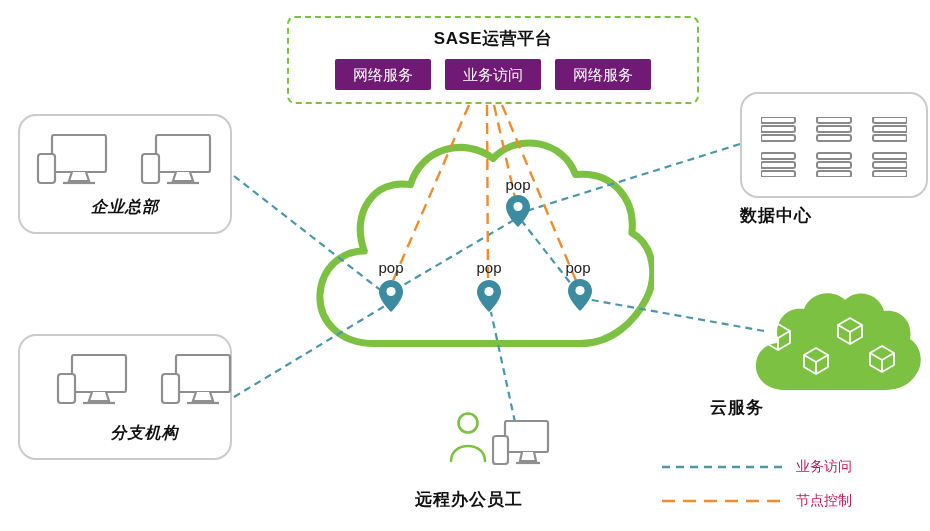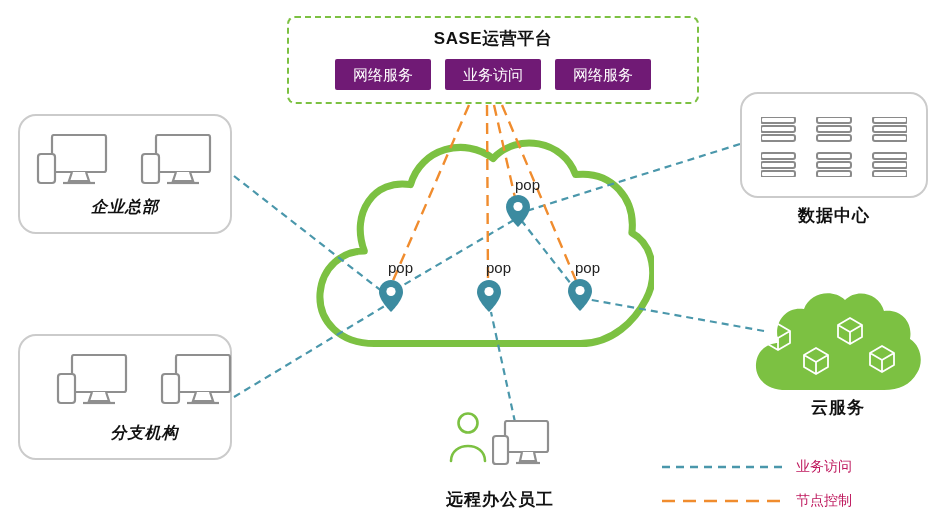--- a/index.html
+++ b/index.html
@@ -24,27 +24,27 @@
 
   
   .site-box{
     position:absolute;box-sizing:border-box;background:#fff;
     border:2px solid #cbcbcb;border-radius:18px;z-index:5;
     display:flex;flex-direction:column;align-items:center;justify-content:space-between;
     padding:18px 8px 14px;
   }
   .site-label{font-size:16px;font-weight:700;color:#111;letter-spacing:1px;font-style:italic;}
   .floating-label{
-    position:absolute;text-align:center;font-size:17px;font-weight:700;color:#111;
+    position:absolute;text-align:left;font-size:17px;font-weight:700;color:#111;
     letter-spacing:1px;z-index:5;
   }
 
   
   .pop-label{
-    position:absolute;width:44px;text-align:right;font-size:15px;color:#222;z-index:7;
+    position:absolute;width:44px;text-align:center;font-size:15px;color:#222;z-index:7;
   }
   .pin{position:absolute;z-index:7;}
 
   
   .cloud-layer{position:absolute;left:312px;top:136px;z-index:2;}
   .lines-layer{position:absolute;left:0;top:0;z-index:3;pointer-events:none;}
   .cloudsvc-layer{position:absolute;left:752px;top:290px;z-index:5;}
   .person-layer{position:absolute;left:446px;top:408px;z-index:5;}
   .device-layer{position:absolute;left:492px;top:420px;z-index:5;}
 
@@ -174,21 +174,21 @@
         <path d="M12 0 L24 7 L24 19 L12 26 L0 19 L0 7 Z M0 7 L12 14 L24 7 M12 14 L12 26"></path>
       </g>
       <g transform="translate(86,28)">
         <path d="M12 0 L24 7 L24 19 L12 26 L0 19 L0 7 Z M0 7 L12 14 L24 7 M12 14 L12 26"></path>
       </g>
       <g transform="translate(118,56)">
         <path d="M12 0 L24 7 L24 19 L12 26 L0 19 L0 7 Z M0 7 L12 14 L24 7 M12 14 L12 26"></path>
       </g>
     </g>
   </svg>
-  <div class="floating-label" style="left:752px;top:396px;width:172px;">云服务</div>
+  <div class="floating-label" style="left:710px;top:396px;width:172px;">云服务</div>
 
   <svg class="person-layer" width="44" height="60" viewBox="0 0 44 60">
     <g stroke="#7cc142" stroke-width="2.6" fill="none" stroke-linecap="round">
       <circle cx="22" cy="15" r="9.5"></circle>
       <path d="M5 53 C5 33 39 33 39 53"></path>
     </g>
   </svg>
   <svg class="device-layer" width="58" height="50" viewBox="0 0 58 50">
     <g stroke="#8f8f8f" stroke-width="2.2" fill="#fff">
       <rect x="13" y="1" width="43" height="31" rx="2"></rect>

